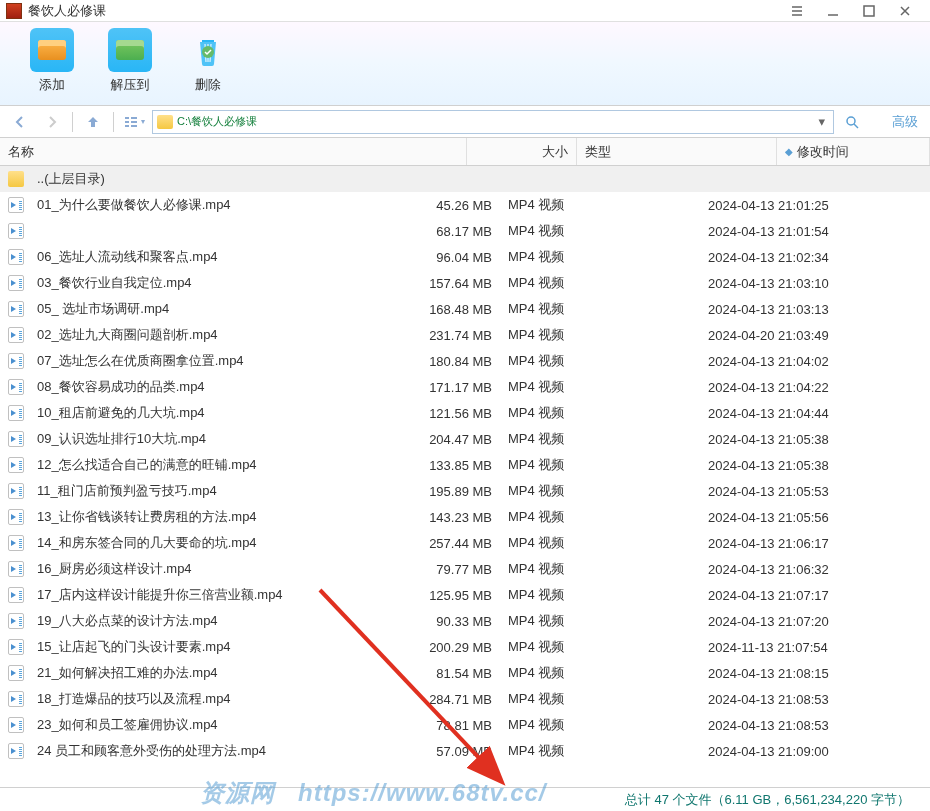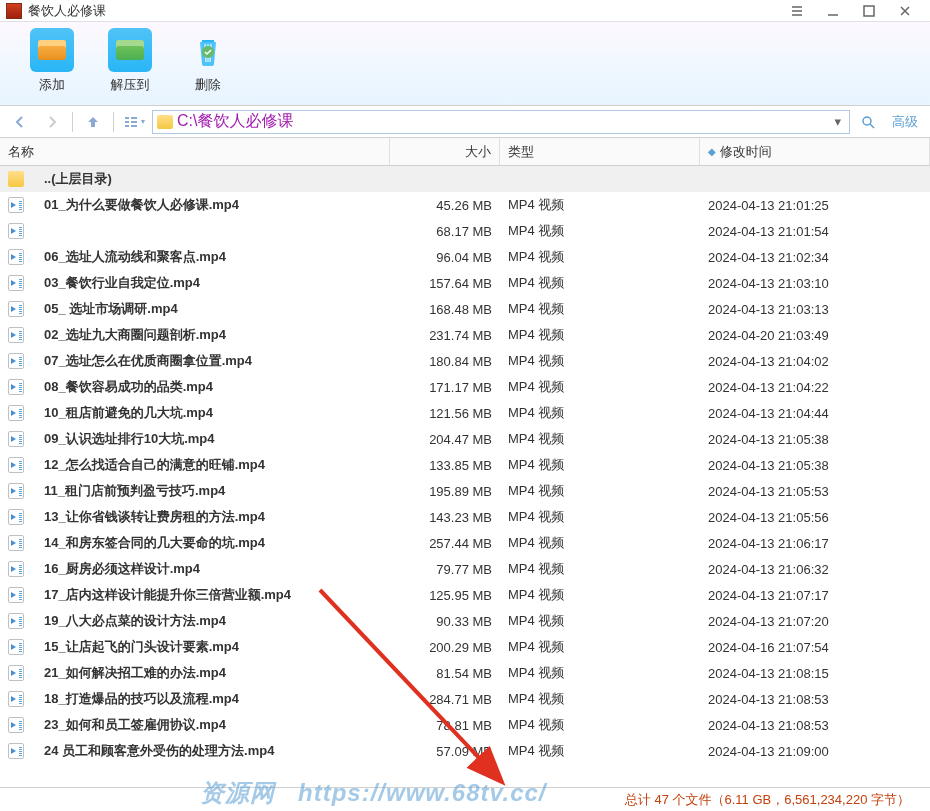--- a/index.html
+++ b/index.html
@@ -90,46 +90,46 @@
       padding: 0 4px;
       gap: 4px;
     }
     .navbar .folder-icon {
       width: 16px; height: 14px;
       background: linear-gradient(#ffe08a, #f5c842);
       border-radius: 2px;
     }
     .navbar .path-input {
       flex: 1; border: none; outline: none;
-      font-size: 16px; color: #a21caf;
+      font-size: 11px; color: #15803d;
       font-family: inherit;
     }
     .navbar .dd { color: #666; padding: 0 4px; cursor: pointer; }
     .navbar .search-btn {
       width: 28px; height: 24px;
       display: flex; align-items: center; justify-content: center;
       color: #5a9fd4; cursor: pointer;
     }
     .navbar .adv {
-      font-size: 13px; color: #5a9fd4; cursor: pointer; padding: 0 6px;
+      font-size: 13px; color: #5a9fd4; cursor: pointer; padding: 0 6px; margin-left: 16px;
     }
     
     .headers {
       height: 28px;
       display: flex;
       border-bottom: 1px solid #d0d0d0;
       background: #fafafa;
     }
     .headers .col {
       display: flex; align-items: center;
       padding: 0 8px;
       border-right: 1px solid #e0e0e0;
       font-size: 13px; color: #333;
     }
-    .col-name { width: 390px; }
+    .col-name { width: 467px; }
     .col-size { width: 110px; justify-content: flex-end; }
     .col-type { width: 200px; }
     .col-date { flex: 1; }
     .col-date .diamond { color: #5a9fd4; margin-right: 4px; font-size: 10px; }
     
     .filelist {
       height: 614px;
       overflow-y: auto;
       overflow-x: hidden;
       position: relative;
@@ -137,21 +137,21 @@
     .row {
       height: 26px;
       display: flex;
       align-items: center;
       border-bottom: 0;
     }
     .row.parent {
       background: #f0f0f0;
     }
     .row .cell { padding: 0 8px; font-size: 13px; color: #333; overflow: hidden; white-space: nowrap; text-overflow: ellipsis; }
-    .row .c-name { width: 390px; display: flex; align-items: center; gap: 20px; font-weight: bold; }
+    .row .c-name { width: 390px; display: flex; align-items: center; gap: 13px; }
     .row .c-size { width: 110px; text-align: right; }
     .row .c-type { width: 200px; }
     .row .c-date { flex: 1; }
     .row .file-icon {
       width: 16px; height: 16px;
       flex-shrink: 0;
       position: relative;
     }
     .file-icon.folder {
       background: linear-gradient(#ffe08a, #f5c842);
@@ -181,21 +181,21 @@
     .statusbar {
       position: absolute;
       bottom: 0; left: 0; right: 0;
       height: 24px;
       border-top: 1px solid #d0d0d0;
       display: flex;
       align-items: center;
       justify-content: flex-end;
       padding: 0 20px;
       font-size: 13px;
-      color: #c2410c;
+      color: #0f766e;
       background: #fff;
     }
     
     .watermark {
       position: absolute;
       bottom: 2px;
       left: 200px;
       font-size: 24px;
       font-weight: bold;
       font-style: italic;
@@ -482,21 +482,21 @@
         <div class="cell c-type">MP4 视频</div>
         <div class="cell c-date">2024-04-13 21:07:20</div>
       </div>
       <div class="row">
         <div class="cell c-name">
           <div class="file-icon mp4"></div>
           <span>15_让店起飞的门头设计要素.mp4</span>
         </div>
         <div class="cell c-size">200.29 MB</div>
         <div class="cell c-type">MP4 视频</div>
-        <div class="cell c-date">2024-04-16 21:07:54</div>
+        <div class="cell c-date">2024-11-13 21:07:54</div>
       </div>
       <div class="row">
         <div class="cell c-name">
           <div class="file-icon mp4"></div>
           <span>21_如何解决招工难的办法.mp4</span>
         </div>
         <div class="cell c-size">81.54 MB</div>
         <div class="cell c-type">MP4 视频</div>
         <div class="cell c-date">2024-04-13 21:08:15</div>
       </div>

